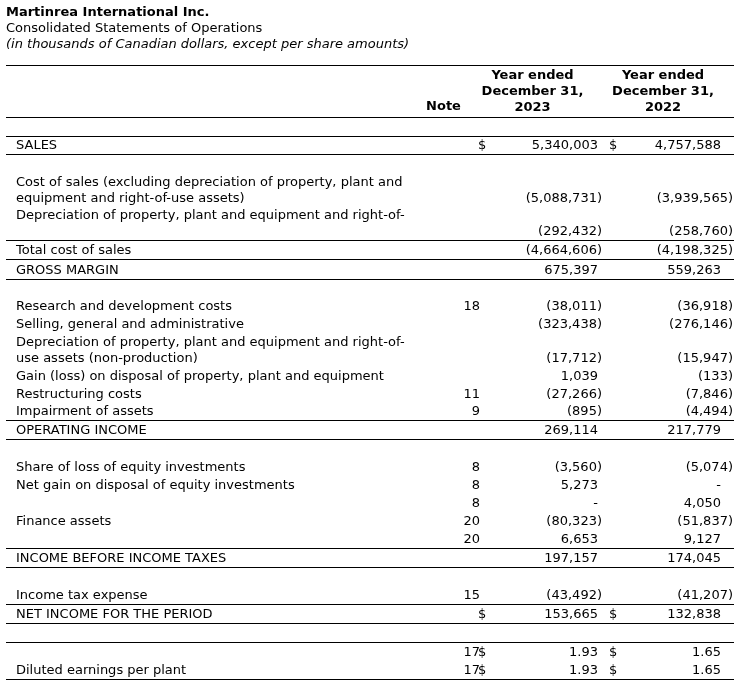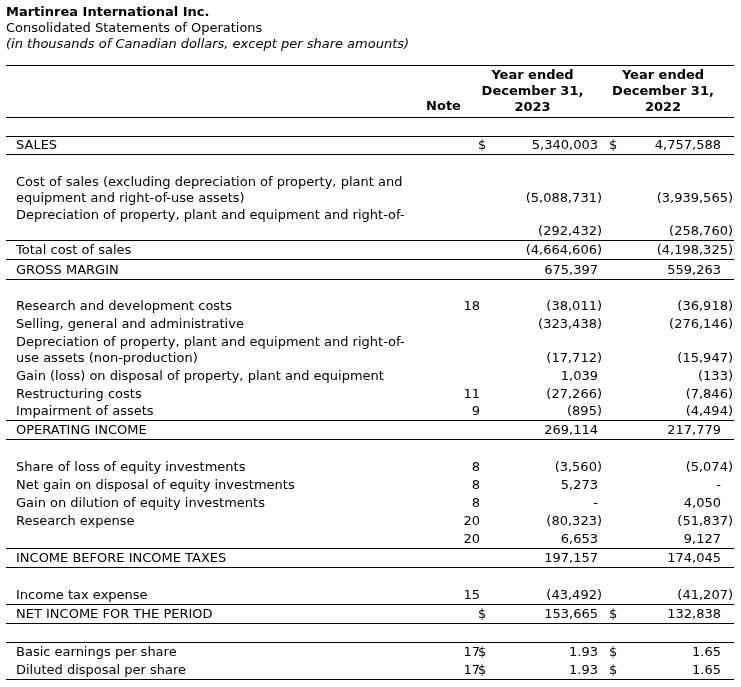--- a/index.html
+++ b/index.html
@@ -148,28 +148,27 @@
 </div>
 
 <div class="row" style="top:476px">
   <span class="label">Net gain on disposal of equity investments</span>
   <span class="note">8</span>
   <span class="v1 np">5,273</span>
   <span class="v2 np">-</span>
 </div>
 
 <div class="row" style="top:494px">
-  <span class="label">Gain on dilution of equity investments</span>
   <span class="note">8</span>
   <span class="v1 np">-</span>
   <span class="v2 np">4,050</span>
 </div>
 
 <div class="row" style="top:512px">
-  <span class="label">Research expense</span>
+  <span class="label">Finance assets</span>
   <span class="note">20</span>
   <span class="v1">(80,323)</span>
   <span class="v2">(51,837)</span>
 </div>
 
 <div class="row" style="top:530px">
   <span class="note">20</span>
   <span class="v1 np">6,653</span>
   <span class="v2 np">9,127</span>
 </div>
@@ -194,29 +193,28 @@
   <span class="label">NET INCOME FOR THE PERIOD</span>
   <span class="cur1">$</span>
   <span class="v1 np">153,665</span>
   <span class="cur2">$</span>
   <span class="v2 np">132,838</span>
 </div>
 <div class="rule" style="top:623px"></div>
 <div class="rule" style="top:642px"></div>
 
 <div class="row" style="top:643px">
-  <span class="label">Basic earnings per share</span>
   <span class="note">17</span>
   <span class="cur1">$</span>
   <span class="v1 np">1.93</span>
   <span class="cur2">$</span>
   <span class="v2 np">1.65</span>
 </div>
 
 <div class="row" style="top:661px">
-  <span class="label">Diluted disposal per share</span>
+  <span class="label">Diluted earnings per plant</span>
   <span class="note">17</span>
   <span class="cur1">$</span>
   <span class="v1 np">1.93</span>
   <span class="cur2">$</span>
   <span class="v2 np">1.65</span>
 </div>
 <div class="rule" style="top:679px"></div>
 
 </body></html>

